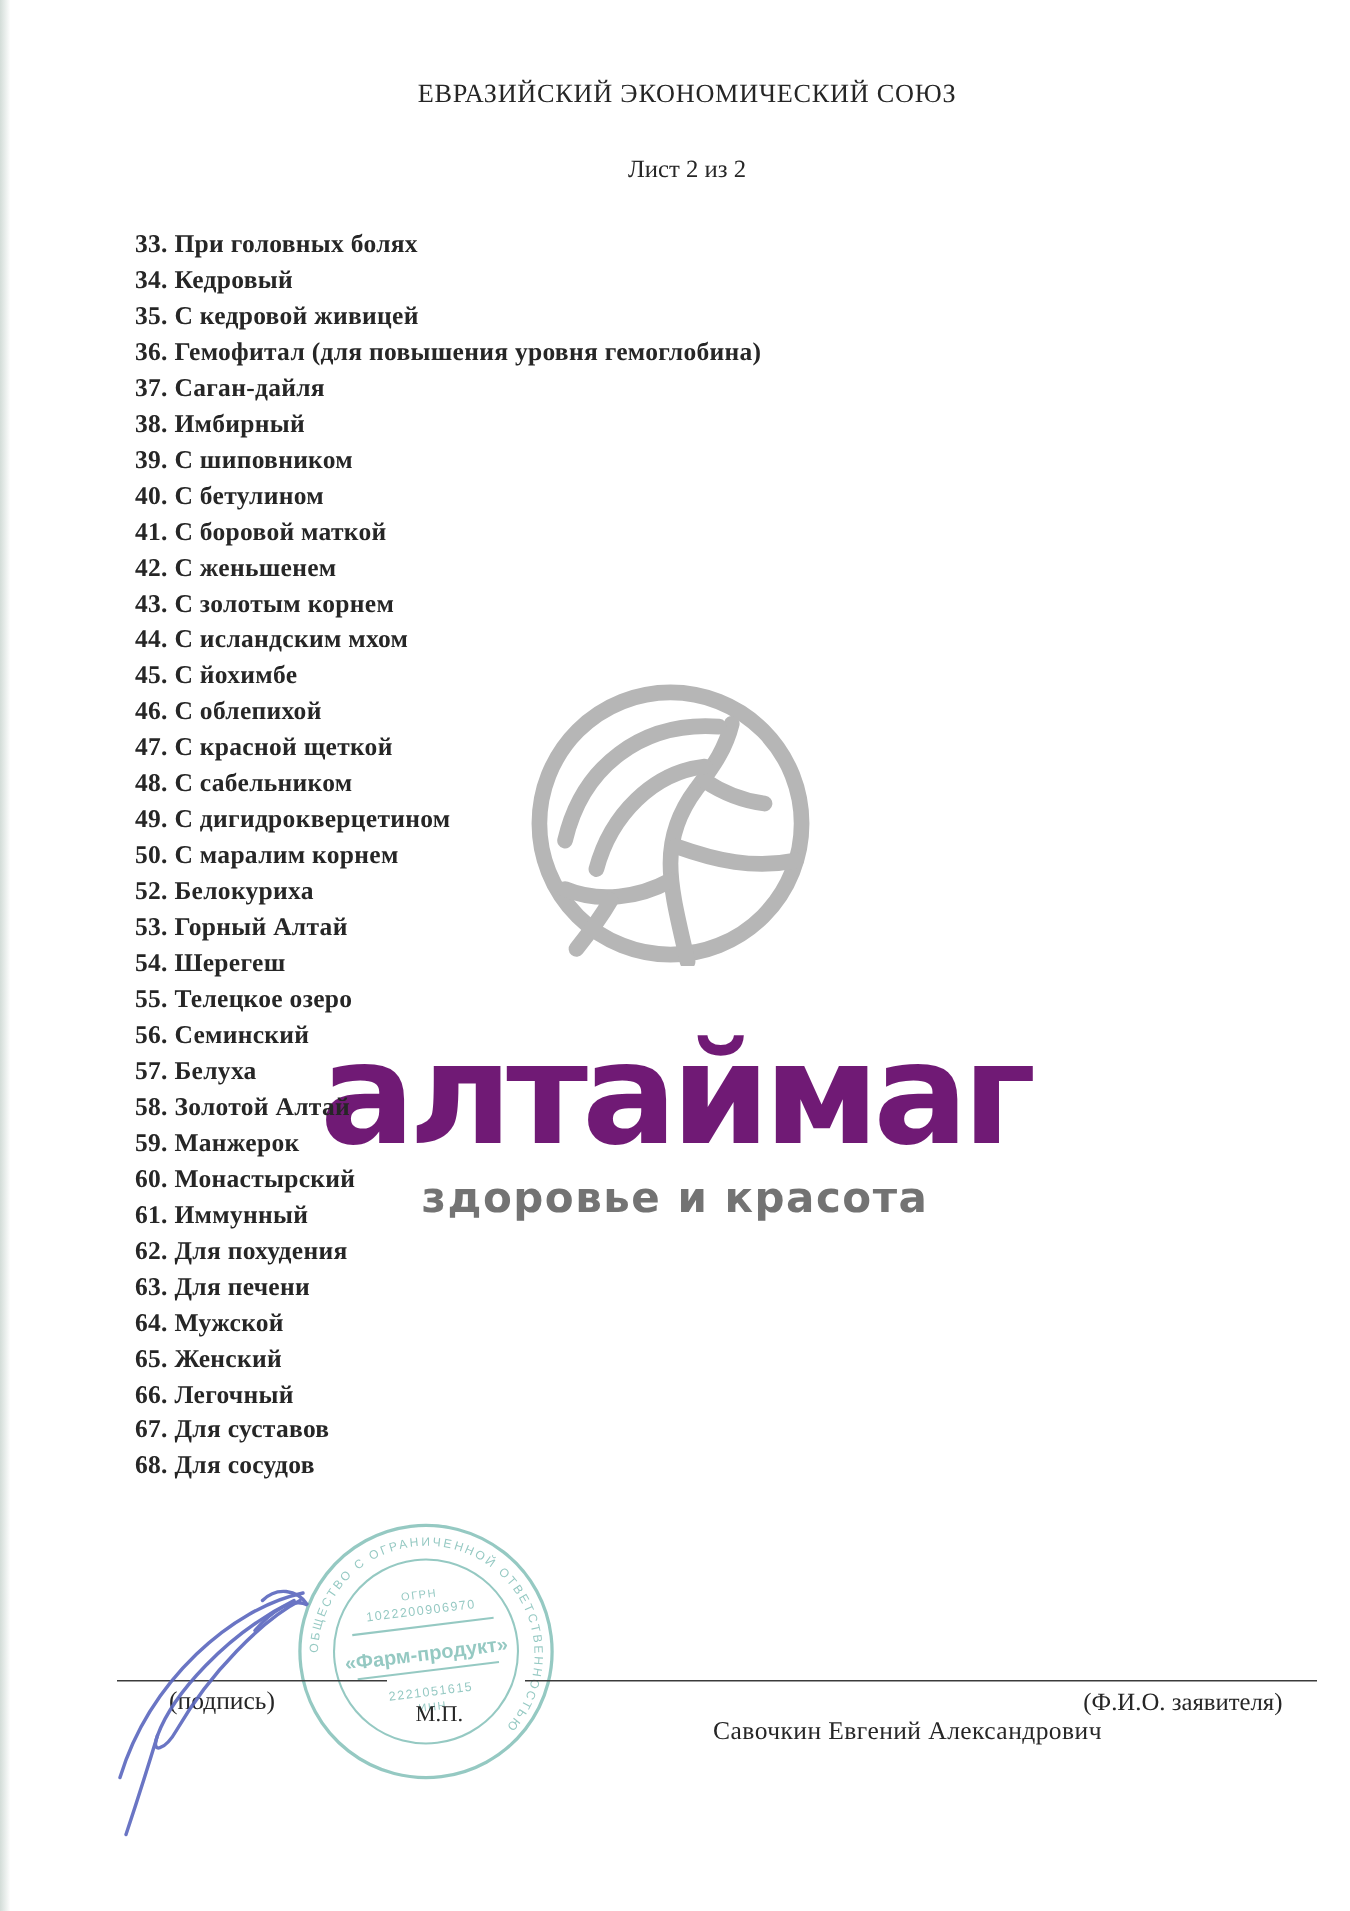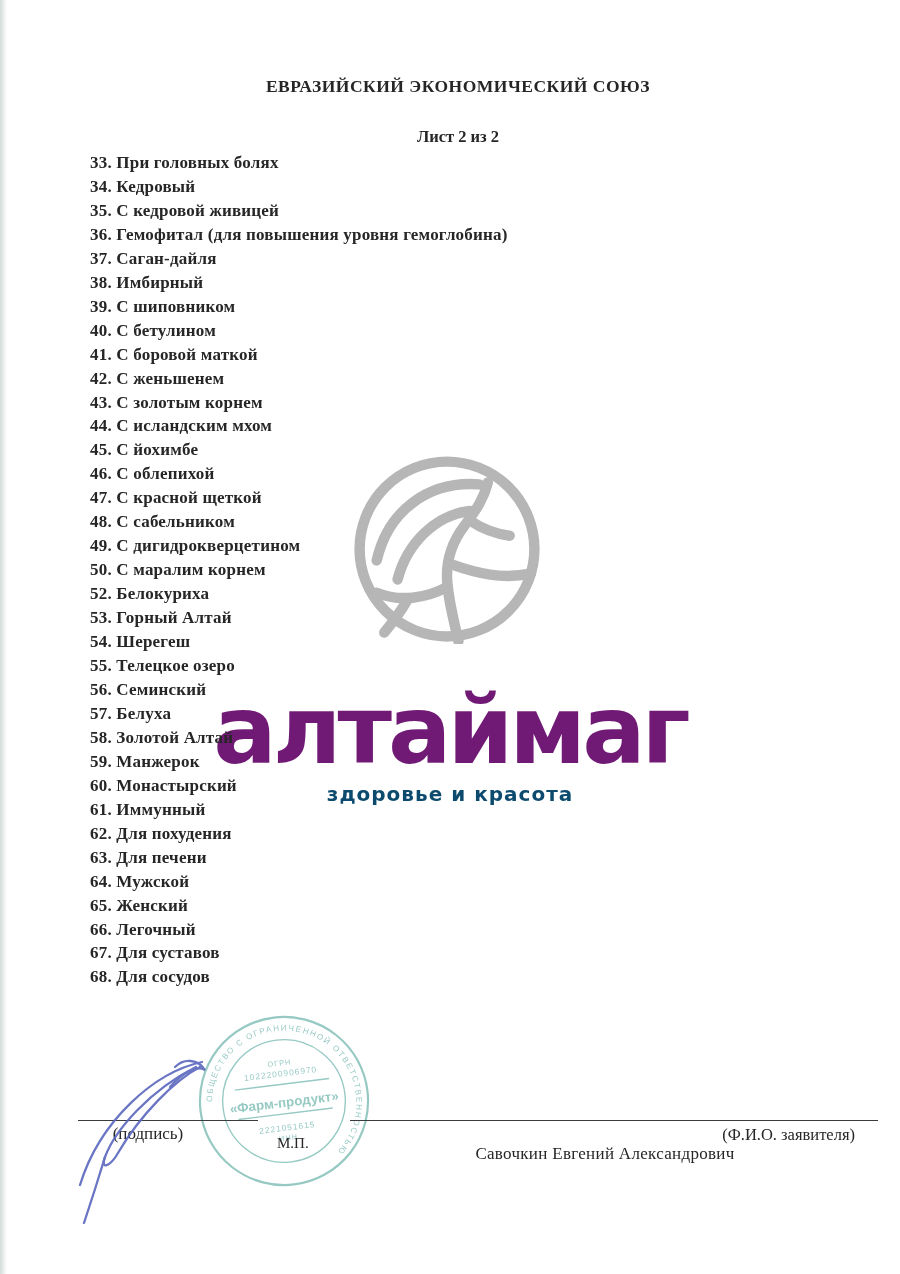--- a/index.html
+++ b/index.html
@@ -3,35 +3,35 @@
 <meta charset="utf-8">
 <style>
   html,body{margin:0;padding:0;background:#ffffff;}
   .page{
     position:relative;width:900px;height:1274px;background:#ffffff;overflow:hidden;
     font-family:"Liberation Serif", serif;color:#262626;
   }
   .scan-edge{position:absolute;left:0;top:0;bottom:0;width:7px;z-index:0;
     background:linear-gradient(to right, rgba(196,209,203,.75), rgba(196,209,203,0));}
   
-  .hdr{position:absolute;left:16px;right:0;text-align:center;font-weight:bold;white-space:nowrap;z-index:2;margin-top:24px;}
+  .hdr{position:absolute;left:16px;right:0;text-align:center;font-weight:normal;white-space:nowrap;z-index:2;}
   .hdr1{top:52px;font-size:17.5px;letter-spacing:.5px;}
   .hdr2{top:77px;font-size:17.5px;letter-spacing:.2px;}
   .hdr3{top:103px;font-size:16.5px;}
   
   .list{position:absolute;left:90px;top:151px;z-index:2;}
   .list-row{font-size:17px;line-height:23.95px;letter-spacing:.2px;white-space:nowrap;font-weight:bold;}
   
   .wm-logo{position:absolute;left:352px;top:454px;width:190px;height:190px;z-index:1;}
   .wm-brand{position:absolute;left:0;right:0;top:684px;text-align:center;z-index:1;
     font-family:"DejaVu Sans", sans-serif;font-weight:bold;font-size:94px;line-height:1;
     letter-spacing:-4px;color:#701a75;}
   .wm-tagline{position:absolute;left:0;right:0;top:782px;text-align:center;z-index:1;
-    font-family:"DejaVu Sans", sans-serif;font-weight:bold;font-size:20px;
-    letter-spacing:1px;color:#0c4a6e;}
+    font-family:"DejaVu Sans", sans-serif;font-weight:bold;font-size:28px;
+    letter-spacing:1px;color:#737373;}
   
   .stamp{position:absolute;left:195px;top:1012px;width:178px;height:178px;z-index:3;
     opacity:.55;transform:rotate(-7deg);}
   .stamp text{fill:#3f9d92;font-family:"Liberation Sans", sans-serif;}
   .signature{position:absolute;left:60px;top:1035px;width:172px;height:205px;z-index:5;}
   
   .mp{position:absolute;left:277px;top:1103px;font-size:15px;z-index:4;margin-top:32px;}
   .sig-line-left{position:absolute;left:78px;top:1120px;width:180px;height:0;
     border-top:1.6px solid #3b3b3b;z-index:4;}
   .sig-caption{position:absolute;left:83px;top:1124px;width:130px;text-align:center;

